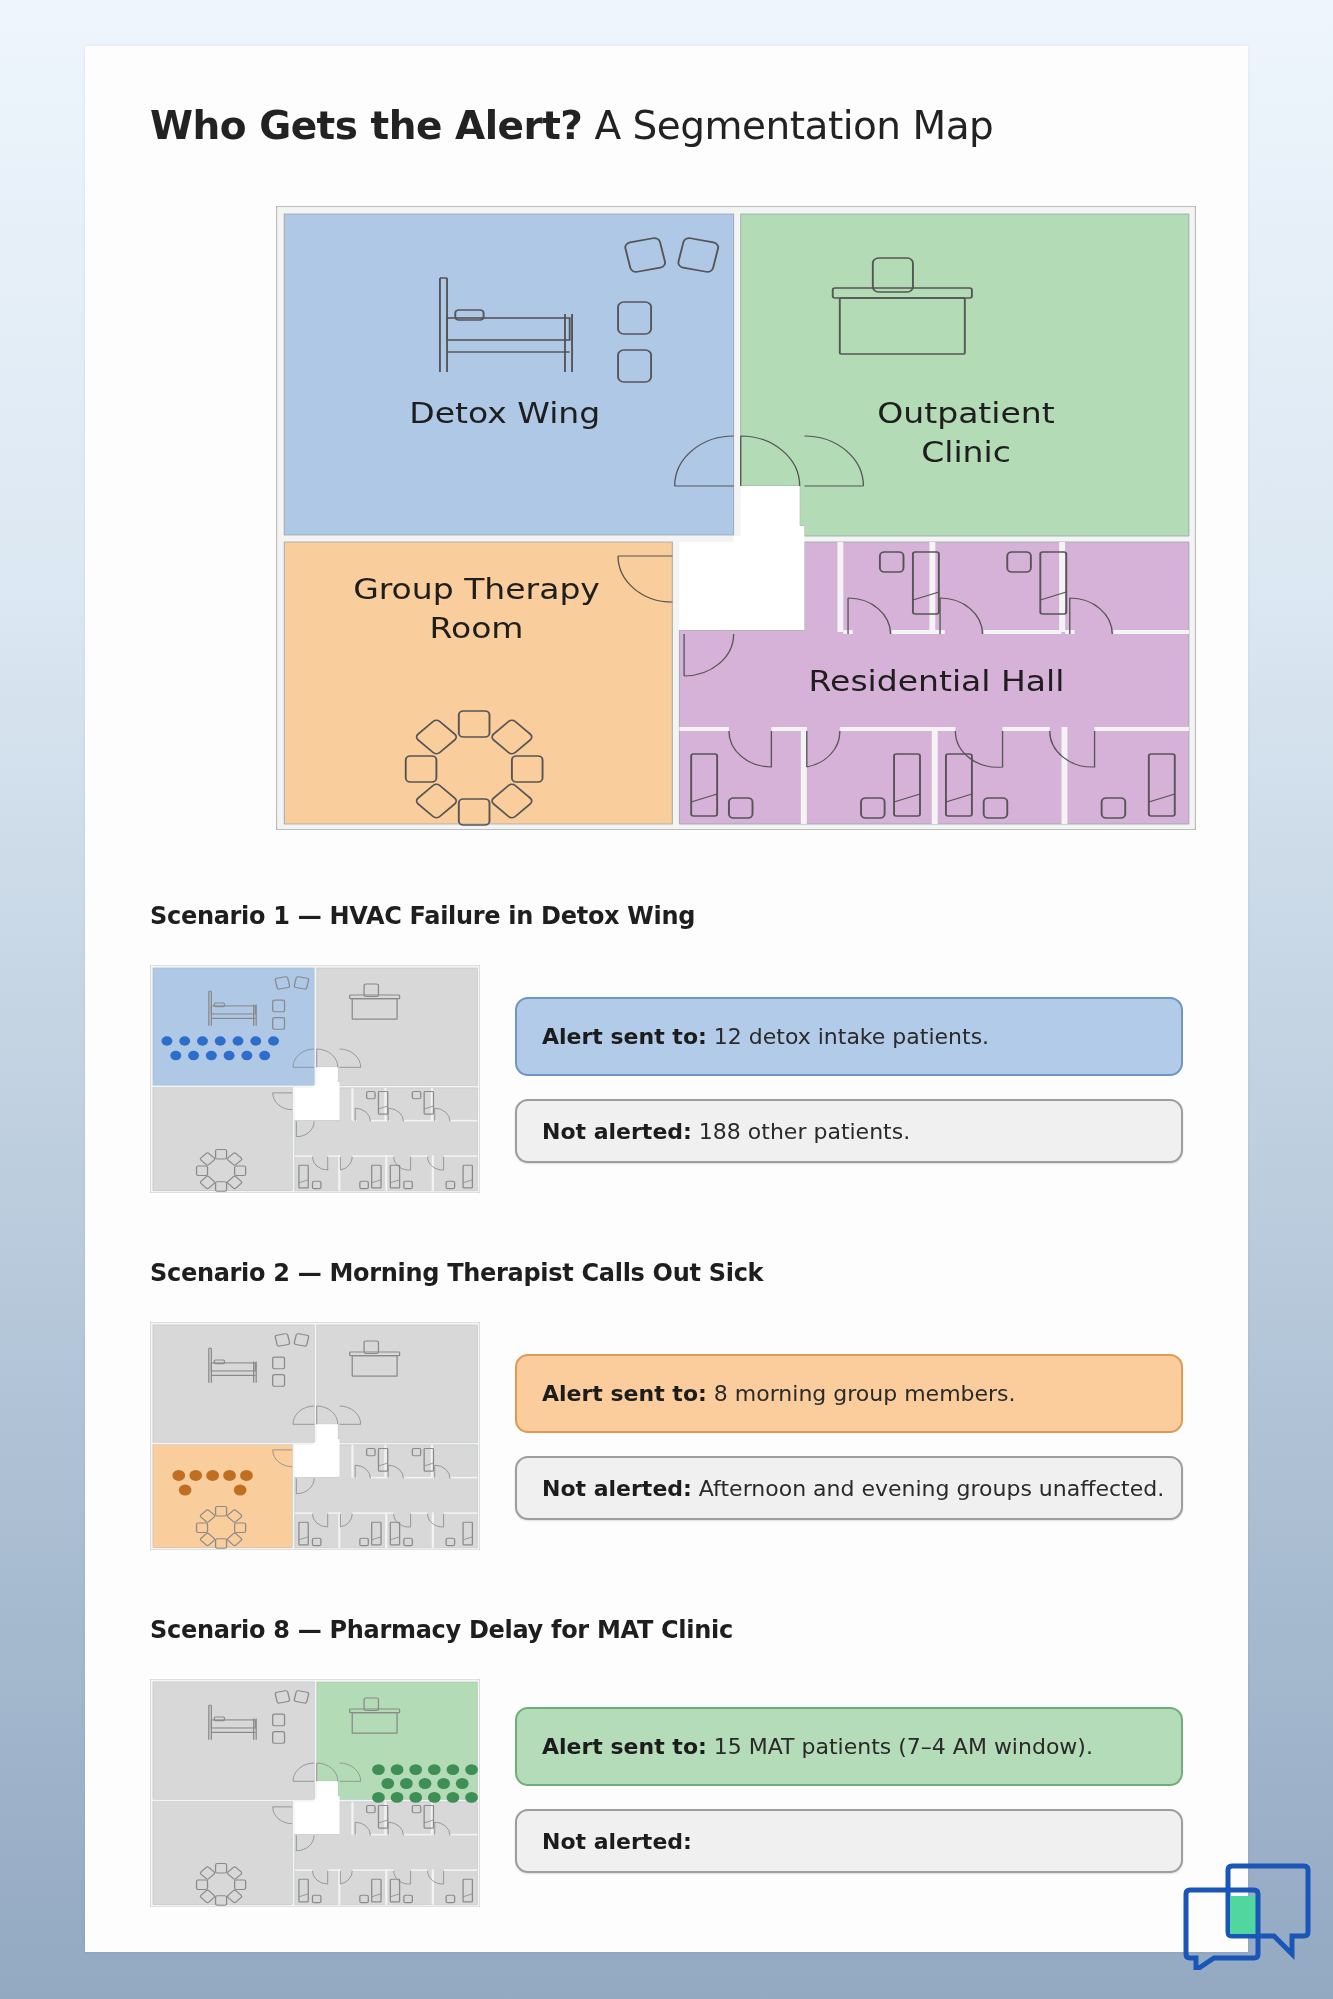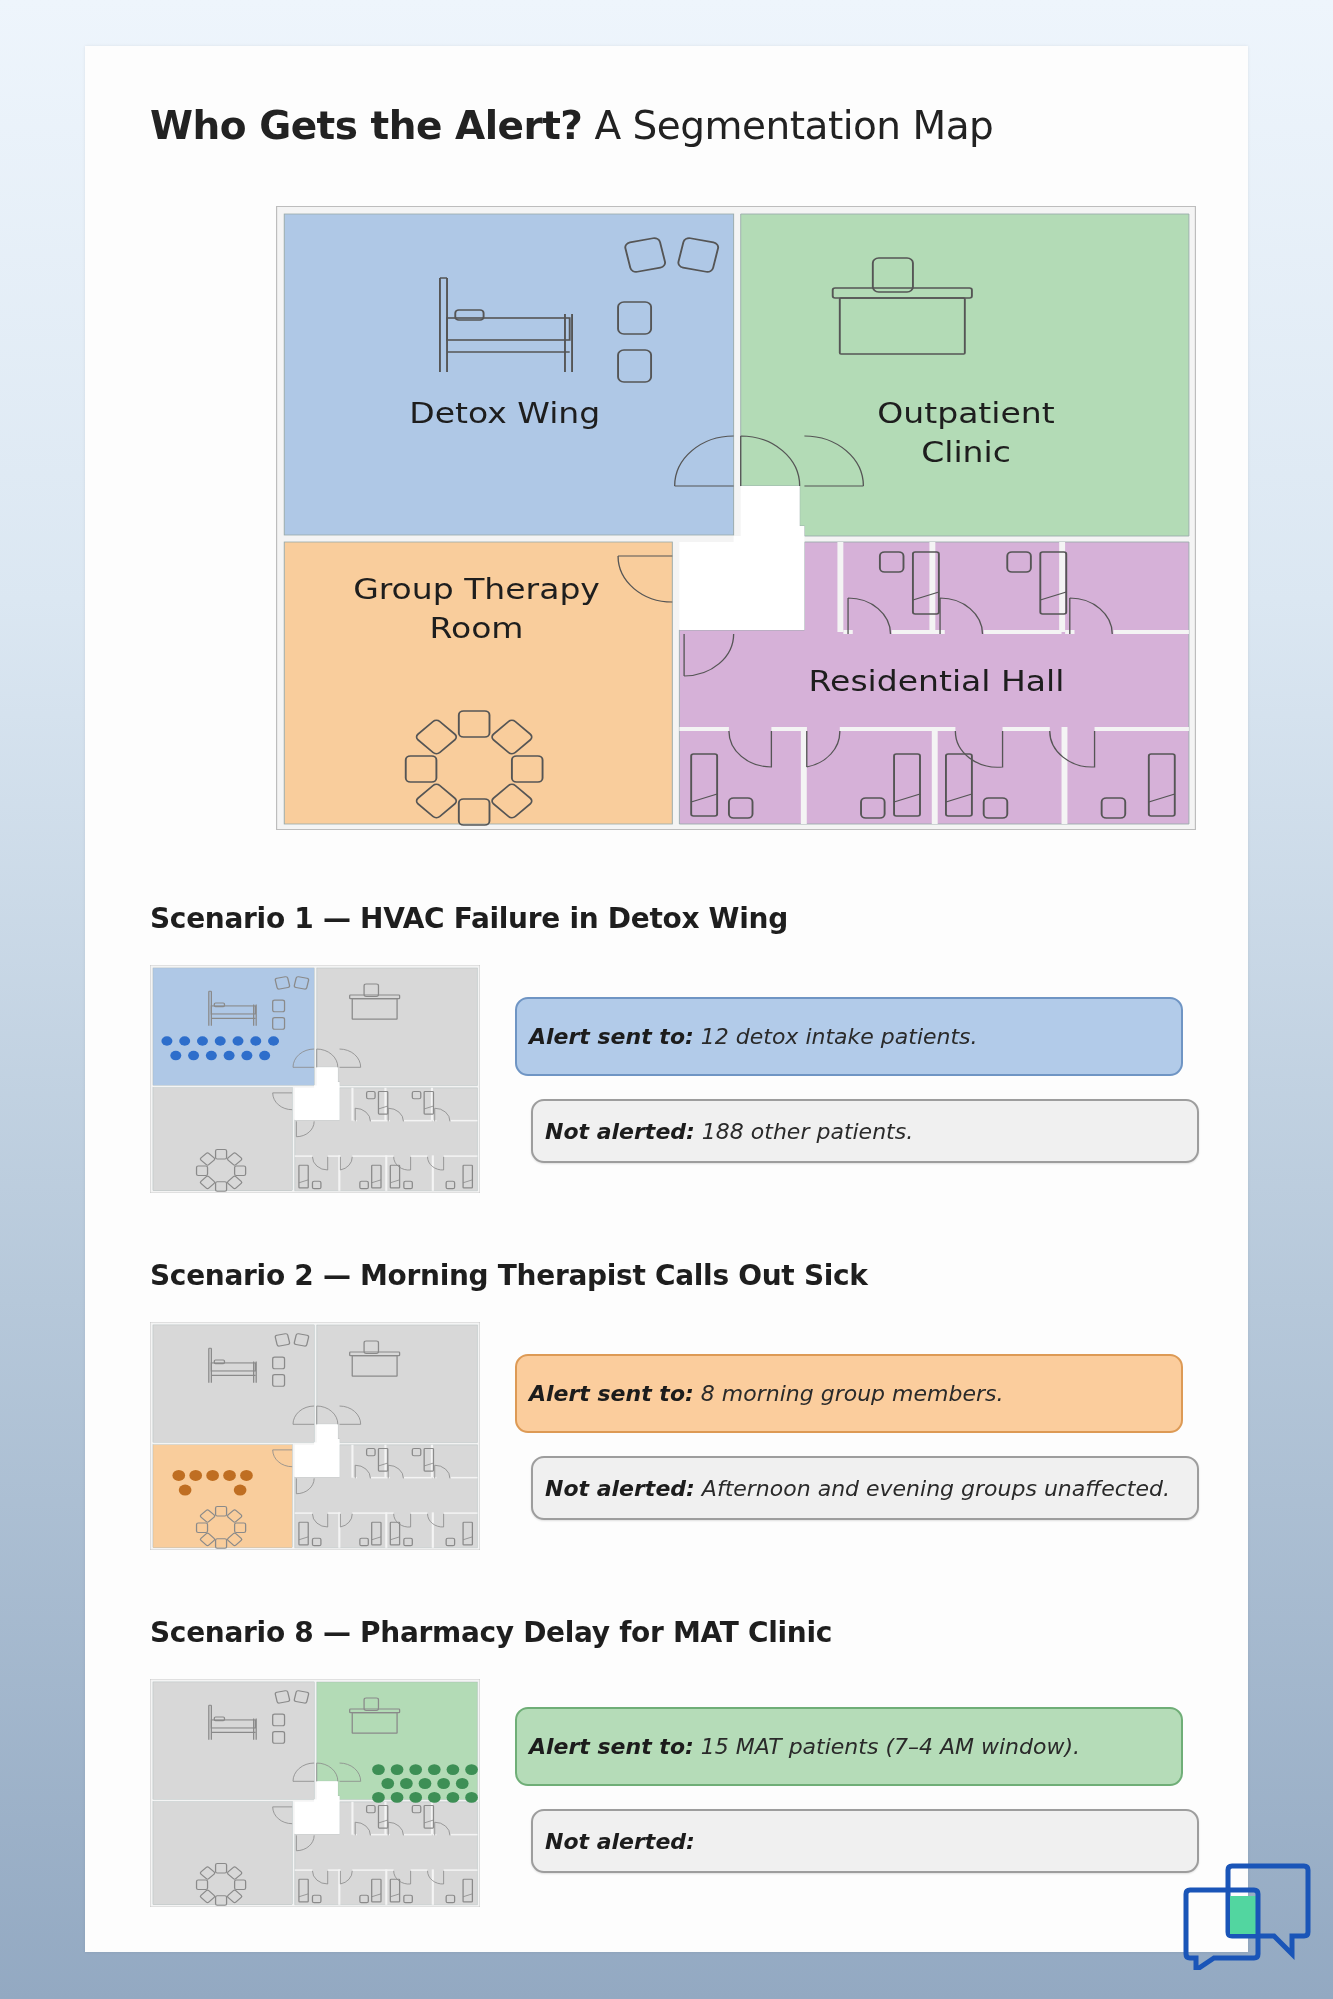--- a/index.html
+++ b/index.html
@@ -5,27 +5,27 @@
   html,body{margin:0;padding:0;}
   body{width:1333px;height:1999px;position:relative;overflow:hidden;
     background:linear-gradient(180deg,#eef5fc 0%,#dbe7f2 30%,#b6c8da 65%,#93a9c2 100%);
     font-family:"DejaVu Sans","Liberation Sans",sans-serif;color:#1c1c1c;}
   .card{position:absolute;left:85px;top:46px;width:1163px;height:1906px;background:#fdfdfd;
     box-shadow:0 0 3px rgba(0,0,0,0.08);}
   .title{position:absolute;left:150px;top:103px;font-size:39px;letter-spacing:-0.5px;white-space:nowrap;color:#222;}
   .title b{font-weight:bold;}
   .title span.light{font-weight:normal;}
   .mainmap{position:absolute;left:276px;top:206px;width:920px;height:624px;}
-  .scen-title{position:absolute;left:150px;font-size:28px;font-weight:bold;white-space:nowrap;letter-spacing:-0.3px;color:#1e1e1e;}
+  .scen-title{position:absolute;left:150px;font-size:24px;font-weight:bold;white-space:nowrap;letter-spacing:-0.3px;color:#1e1e1e;}
   .mini{position:absolute;left:150px;width:330px;height:228px;}
   .box{position:absolute;left:515px;width:668px;border-radius:13px;box-sizing:border-box;
-    display:flex;align-items:center;padding-left:12px;font-size:22px;white-space:nowrap;color:#2a2a2a;font-style:italic;}
+    display:flex;align-items:center;padding-left:25px;font-size:22px;white-space:nowrap;color:#2a2a2a;}
   .box .lbl{font-weight:bold;margin-right:7px;color:#1c1c1c;}
   .box.alert{height:79px;border:2px solid;}
-  .box.not{height:64px;background:#f0f0f0;border:2px solid #9d9d9d;box-shadow:0 1px 2px rgba(0,0,0,0.12);margin-left:16px;}
+  .box.not{height:64px;background:#f0f0f0;border:2px solid #9d9d9d;box-shadow:0 1px 2px rgba(0,0,0,0.12);}
   .chat{position:absolute;left:1180px;top:1860px;width:135px;height:110px;}
 </style>
 </head>
 <body>
 
 <div class="card"></div>
 
 <div class="title"><b>Who Gets the Alert?</b> <span class="light">A Segmentation Map</span></div>
 
 <div class="mainmap" id="mainmap"><svg viewBox="0 0 780 624" width="100%" height="100%" preserveAspectRatio="none" xmlns="http://www.w3.org/2000/svg">

